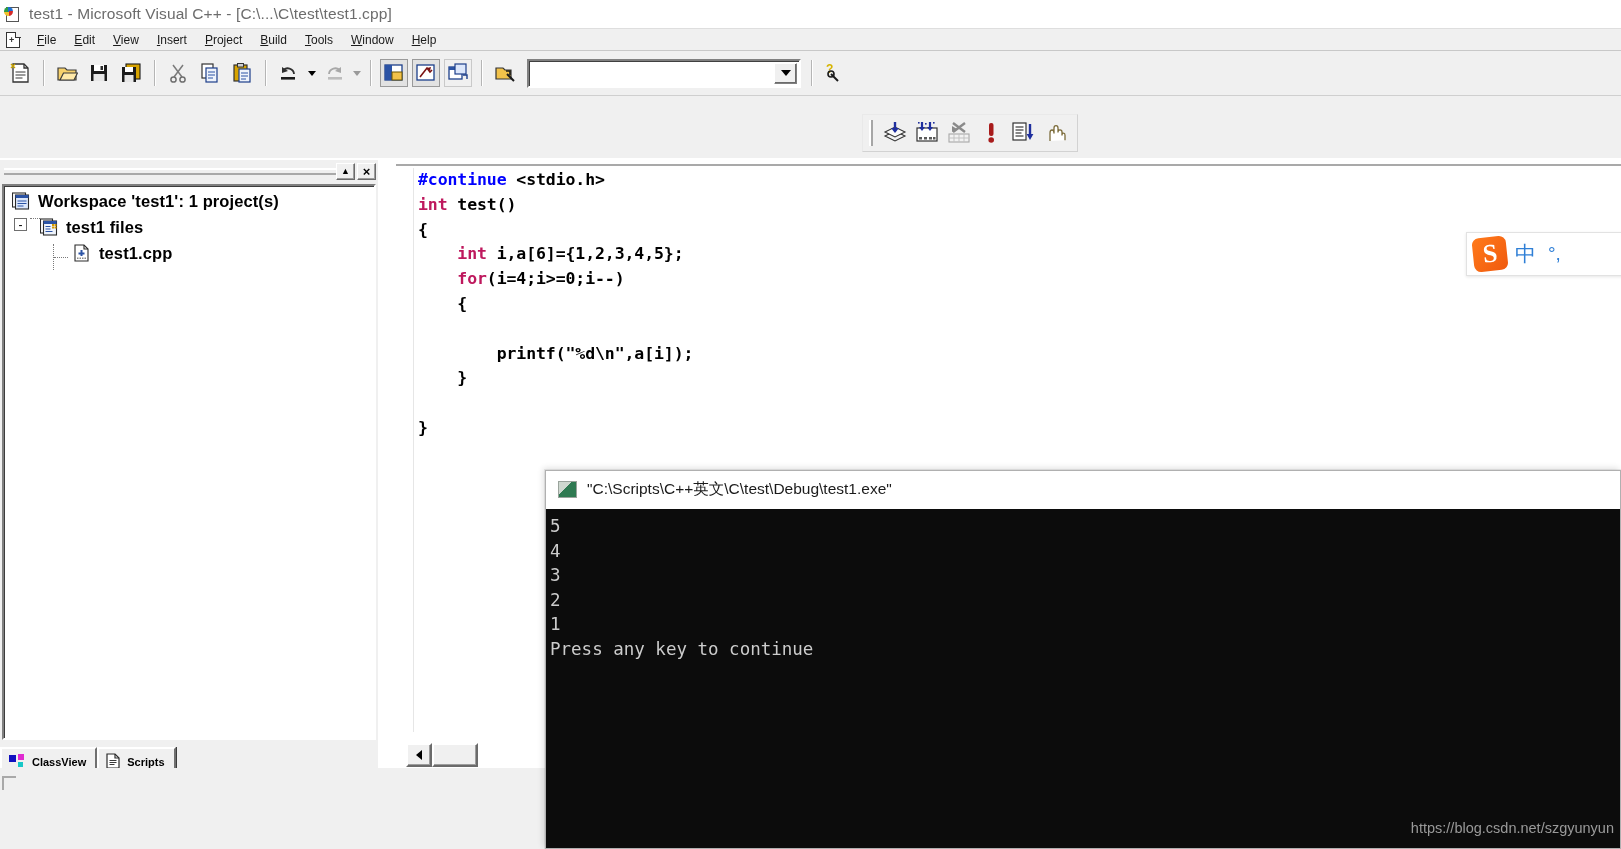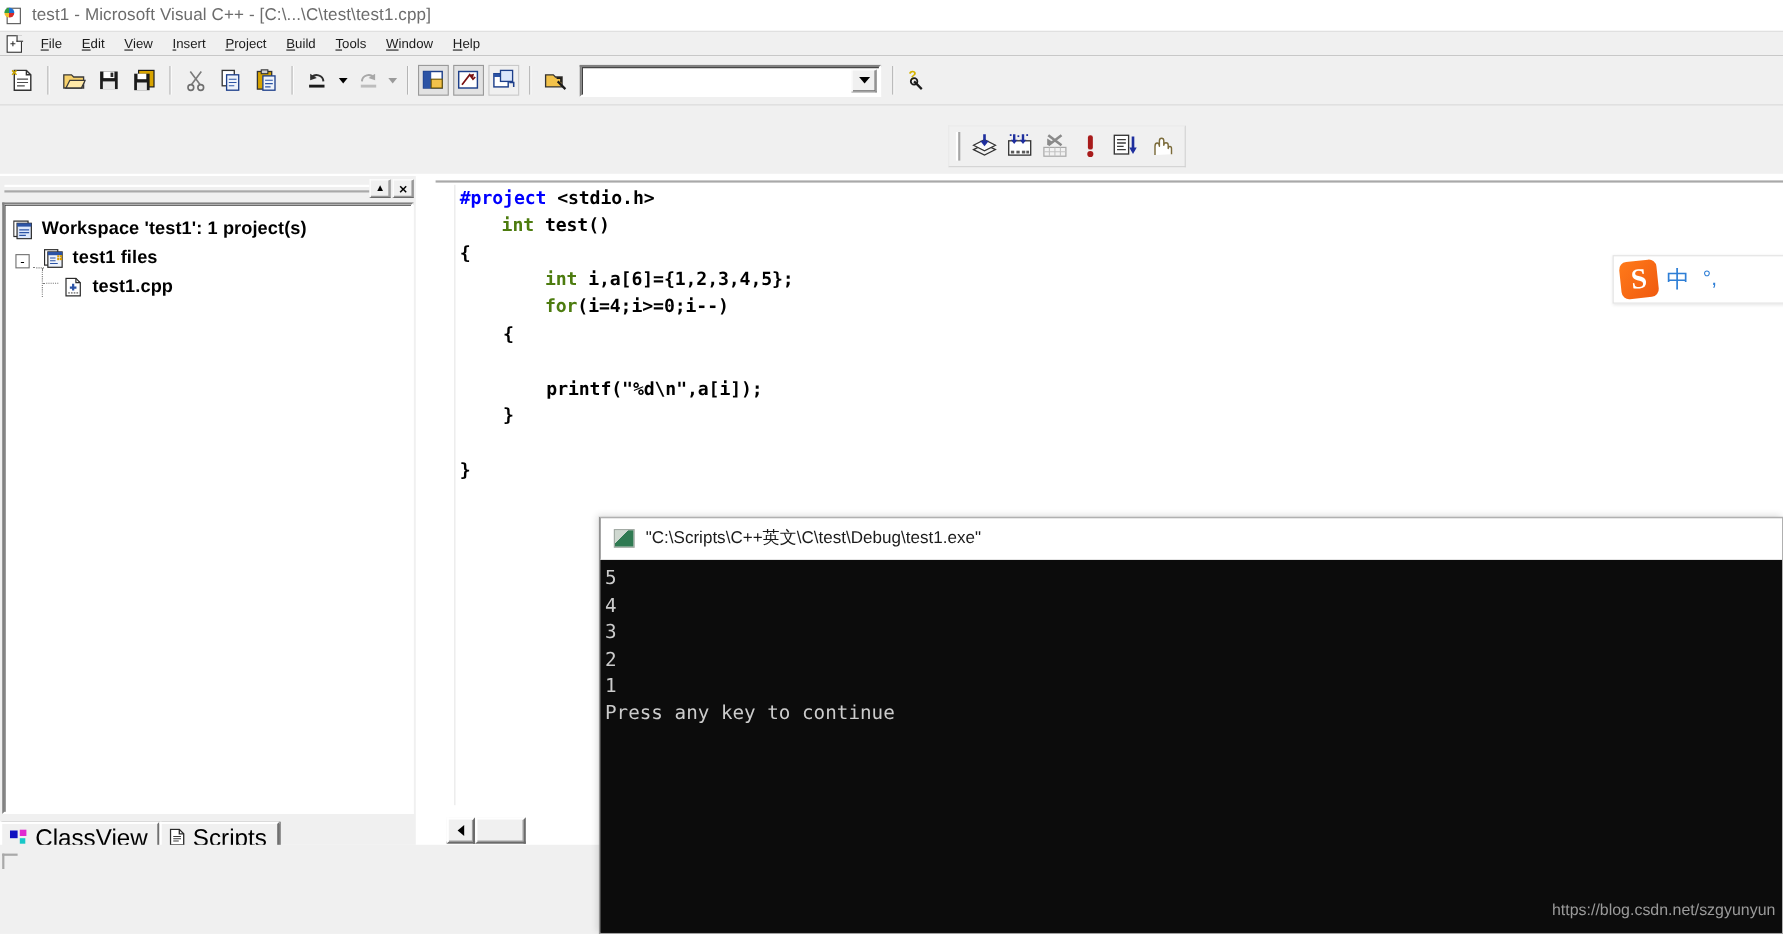--- a/index.html
+++ b/index.html
@@ -154,21 +154,21 @@
     font-size: 11px; color: #000; line-height: 1; cursor: default;
   }
   .tree-box {
     position: absolute; left: 2px; top: 24px; width: 374px; height: 556px;
     background: #ffffff;
     border: 2px solid #808080;
     border-right-color: #ffffff; border-bottom-color: #ffffff;
     box-shadow: inset 1px 1px 0 #3c3c3c;
     overflow: hidden;
   }
-  .tree-row { display: flex; align-items: flex-end; height: 26px; white-space: nowrap; }
+  .tree-row { display: flex; align-items: flex-start; height: 26px; white-space: nowrap; }
   .tree-label {
     font-size: 16.5px; font-weight: bold; color: #000; letter-spacing: .1px;
     font-family: "Liberation Sans", sans-serif;
   }
   .tree-icon { width: 20px; height: 18px; flex: none; margin-right: 6px; position: relative; }
   .expander {
     width: 13px; height: 13px; flex: none; margin-right: 3px;
     border: 1px solid #6f6f6f; background: #fff;
     display: flex; align-items: center; justify-content: center;
     font-size: 12px; line-height: 10px; color: #000; cursor: default;
@@ -178,21 +178,21 @@
   .ws-tabs {
     position: absolute; left: 0; top: 585px; width: 378px; height: 30px;
     display: flex; align-items: flex-end;
   }
   .ws-tab {
     height: 28px; padding: 0 9px 0 7px;
     display: flex; align-items: center; gap: 6px;
     background: #f0f0f0;
     border: 2px solid #ffffff; border-right-color: #707070; border-bottom: 0;
     box-shadow: 1px 0 0 #3c3c3c;
-    font-size: 22px; font-weight: normal; color: #000;
+    font-size: 11px; font-weight: bold; color: #000;
     cursor: default;
   }
   .ws-tab.sel { border-top-color: #ffffff; }
 
   
   .editor {
     position: absolute; left: 396px; top: 160px; width: 1225px; height: 608px;
     background: #ffffff;
   }
   .editor-top-ridge {
@@ -204,21 +204,21 @@
     background: #ffffff; border-right: 1px solid #e6e6e6;
   }
   .code {
     position: absolute; left: 22px; top: 8px; right: 0; bottom: 36px;
     font-family: "DejaVu Sans Mono", monospace;
     font-size: 16.5px; line-height: 24.8px;
     color: #000000; white-space: pre;
     font-weight: bold;
     letter-spacing: -0.1px;
   }
-  .code .kw { color: #4d7c0f; margin-left: 38px; }
+  .code .kw { color: #be185d; }
   .code .pp { color: #0000ff; }
   .hscroll {
     position: absolute; left: 10px; bottom: 0; width: 74px; height: 26px;
     display: flex; align-items: center;
   }
   .sbbtn {
     width: 26px; height: 24px; flex: none; background: #f0f0f0;
     border: 2px solid #ffffff; border-right-color: #6b6b6b; border-bottom-color: #6b6b6b;
     box-shadow: inset -1px -1px 0 #9d9d9d;
     display: flex; align-items: center; justify-content: center; cursor: default;
@@ -601,21 +601,21 @@
             <g stroke="#2b53a5" stroke-width="1">
                 <path d="M5.5 8.5 h5"></path>
                 <path d="M5.5 11 h5"></path>
                 <path d="M5.5 13.5 h7"></path>
               </g>
           </svg>
         </div>
         <div class="tree-label">test1 files</div>
       </div>
 
-      <div class="tree-row" style="padding-left:34px">
+      <div class="tree-row" style="padding-left:49px">
         <div style="width:20px;height:26px;border-left:1px dotted #7a7a7a;flex:none;position:relative">
           <div style="position:absolute;left:0;top:13px;width:14px;border-top:1px dotted #7a7a7a"></div>
         </div>
         <div class="tree-icon">
           <svg width="20" height="18" viewBox="0 0 20 18">
             <path d="M2 1 h9 l4 4 v12 H2 Z" fill="#ffffff" stroke="#2b2b2b" stroke-width="1.1"></path>
             <path d="M11 1 v4 h4" fill="none" stroke="#2b2b2b" stroke-width="1.1"></path>
             <path d="M8.5 6 v6 M5.5 9.5 h6" stroke="#2b53a5" stroke-width="2"></path>
             <g fill="#8a8a8a">
                 <rect x="4" y="13.5" width="1.5" height="1.5"></rect>
@@ -653,21 +653,21 @@
           </svg>
         </span>
         <span>Scripts</span>
       </div>
     </div>
   </div>
 
   <div class="editor">
     <div class="editor-top-ridge"></div>
     <div class="editor-gutter"></div>
-    <div class="code" id="code-area"><span class="pp">#project</span><span> &lt;stdio.h&gt;</span>
+    <div class="code" id="code-area"><span class="pp">#continue</span><span> &lt;stdio.h&gt;</span>
 <span class="kw">int</span><span> test()</span>
 <span>{</span>
 <span>    </span><span class="kw">int</span><span> i,a[6]={1,2,3,4,5};</span>
 <span>    </span><span class="kw">for</span><span>(i=4;i&gt;=0;i--)</span>
 <span>    {</span>
 <span></span>
 <span>        printf("%d\n",a[i]);</span>
 <span>    }</span>
 <span></span>
 <span>}</span></div>

